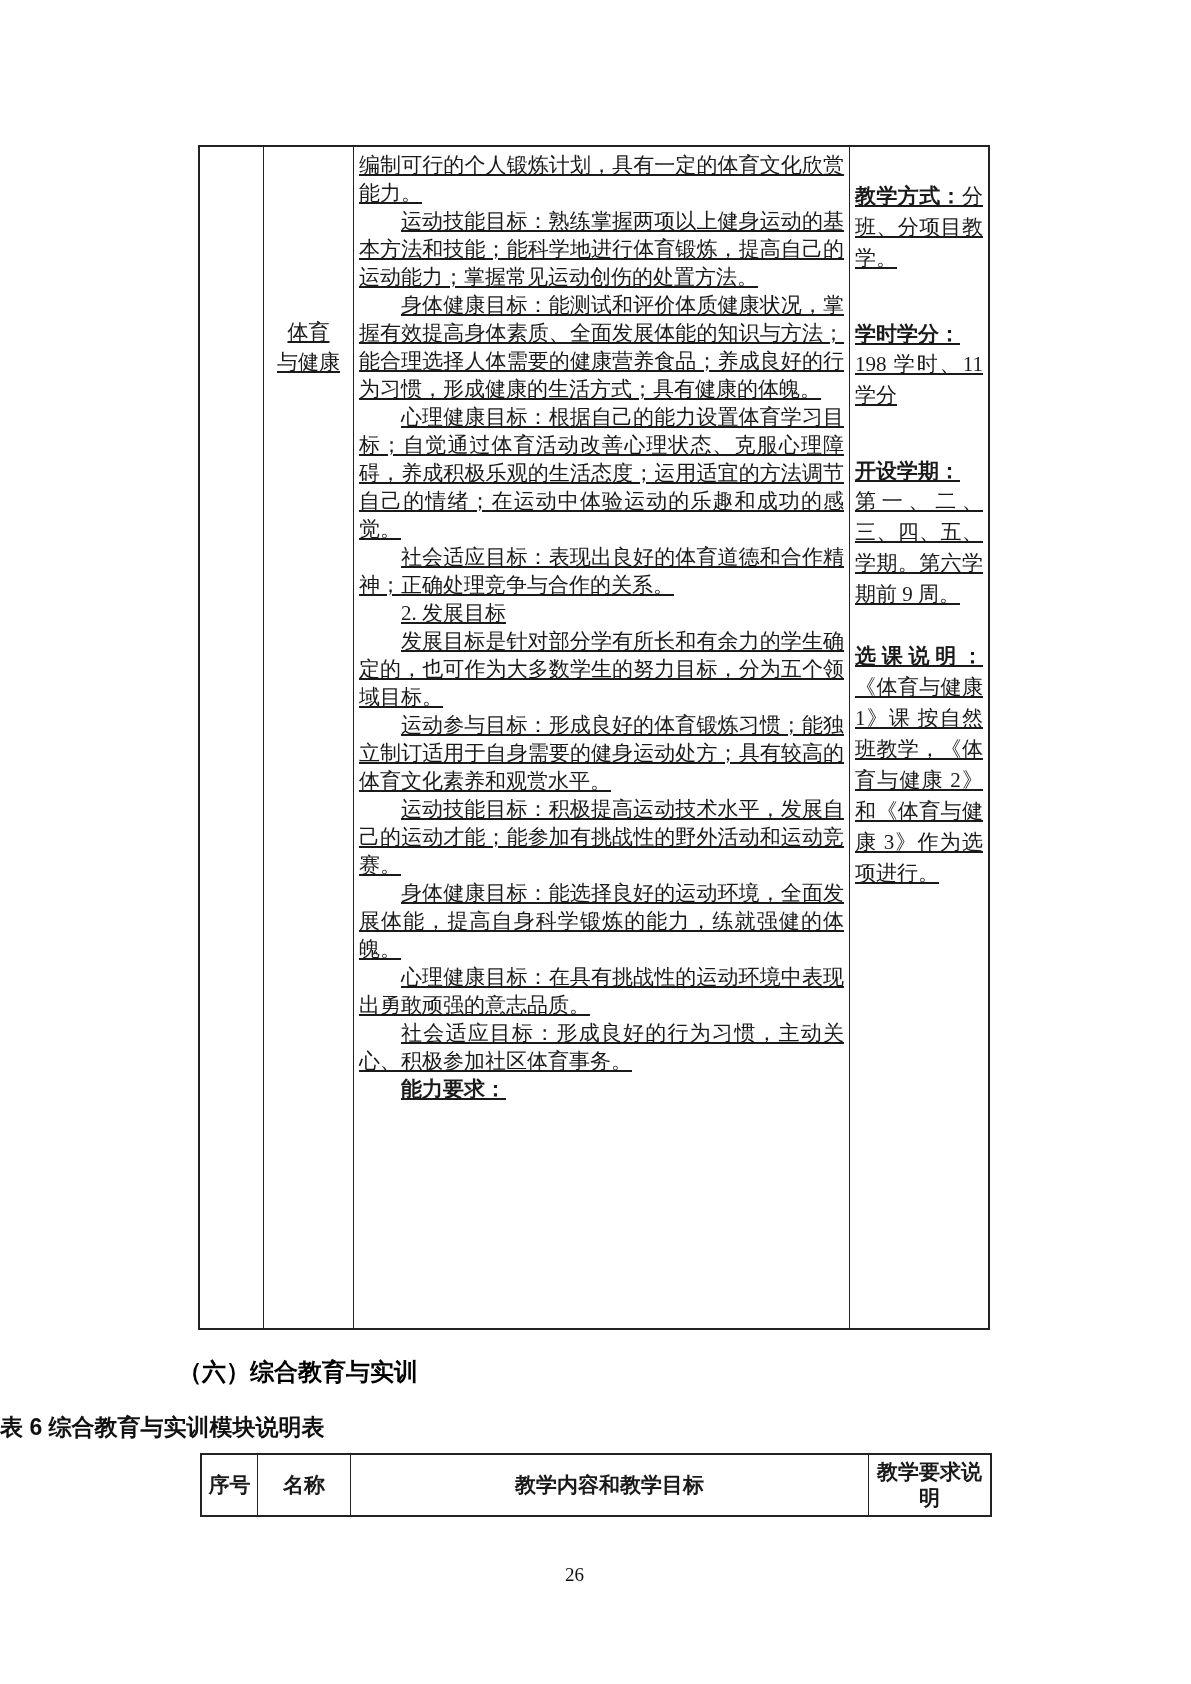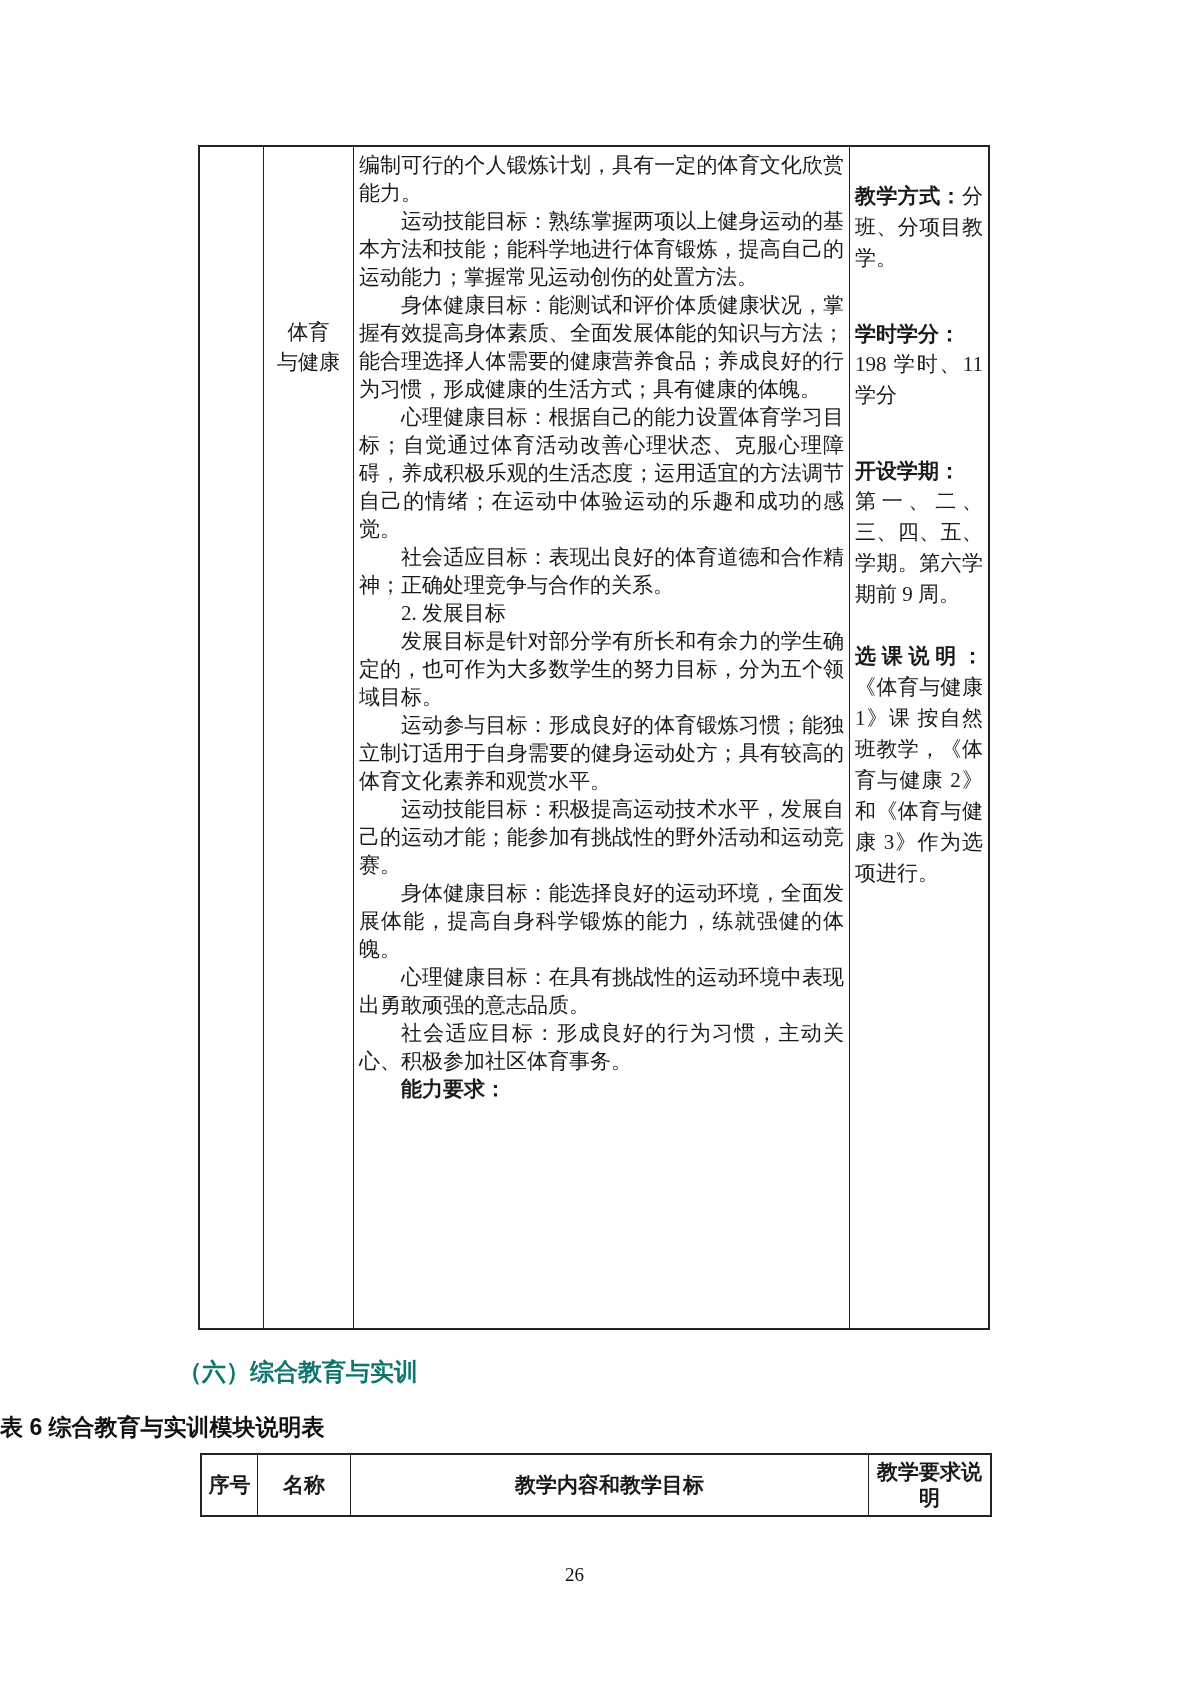--- a/index.html
+++ b/index.html
@@ -15,21 +15,21 @@
 
   
   .course-table {
     position: absolute;
     left: 198px; top: 145px;
     width: 792px; height: 1185px;
     border: 2px solid #222;
     display: flex;
     flex-direction: row;
   }
-  .course-table .col { border-right: 1.5px solid #222; height: 100%; }
+  .course-table .col { border-right: 1.5px solid #222; height: 100%; text-decoration: underline; }
   .course-table .col:last-child { border-right: none; }
 
   .col-index { width: 64px; }
   .col-name  { width: 90px; padding-top: 170px; text-align: center;
                font-size: 21px; line-height: 30px; white-space: pre-line; }
   .col-content {
     width: 496px; padding: 4px 5px 0 5px;
     font-size: 21px; line-height: 28px;
   }
   .col-content p { margin: 0; text-align: justify; }
@@ -41,21 +41,21 @@
     font-size: 21px; line-height: 31px;
   }
   .col-req p { margin: 0; text-align: justify; }
   .col-req p.gap { margin-top: 30px; }
   .col-req .lbl-block { display: block; }
 
   
   .section-heading {
     position: absolute; left: 178px; top: 1356px;
     font-family: "Liberation Sans", "DejaVu Sans", sans-serif;
-    font-weight: 600; font-size: 24px; color: #0f766e;
+    font-weight: 600; font-size: 24px; color: #000000;
   }
   .table-caption {
     position: absolute; left: 0; top: 1412px; width: 1191px;
     text-align: left;
     font-family: "Liberation Sans", "DejaVu Sans", sans-serif;
     font-weight: 600; font-size: 23px; color: #111;
   }
 
   
   .module-table {

